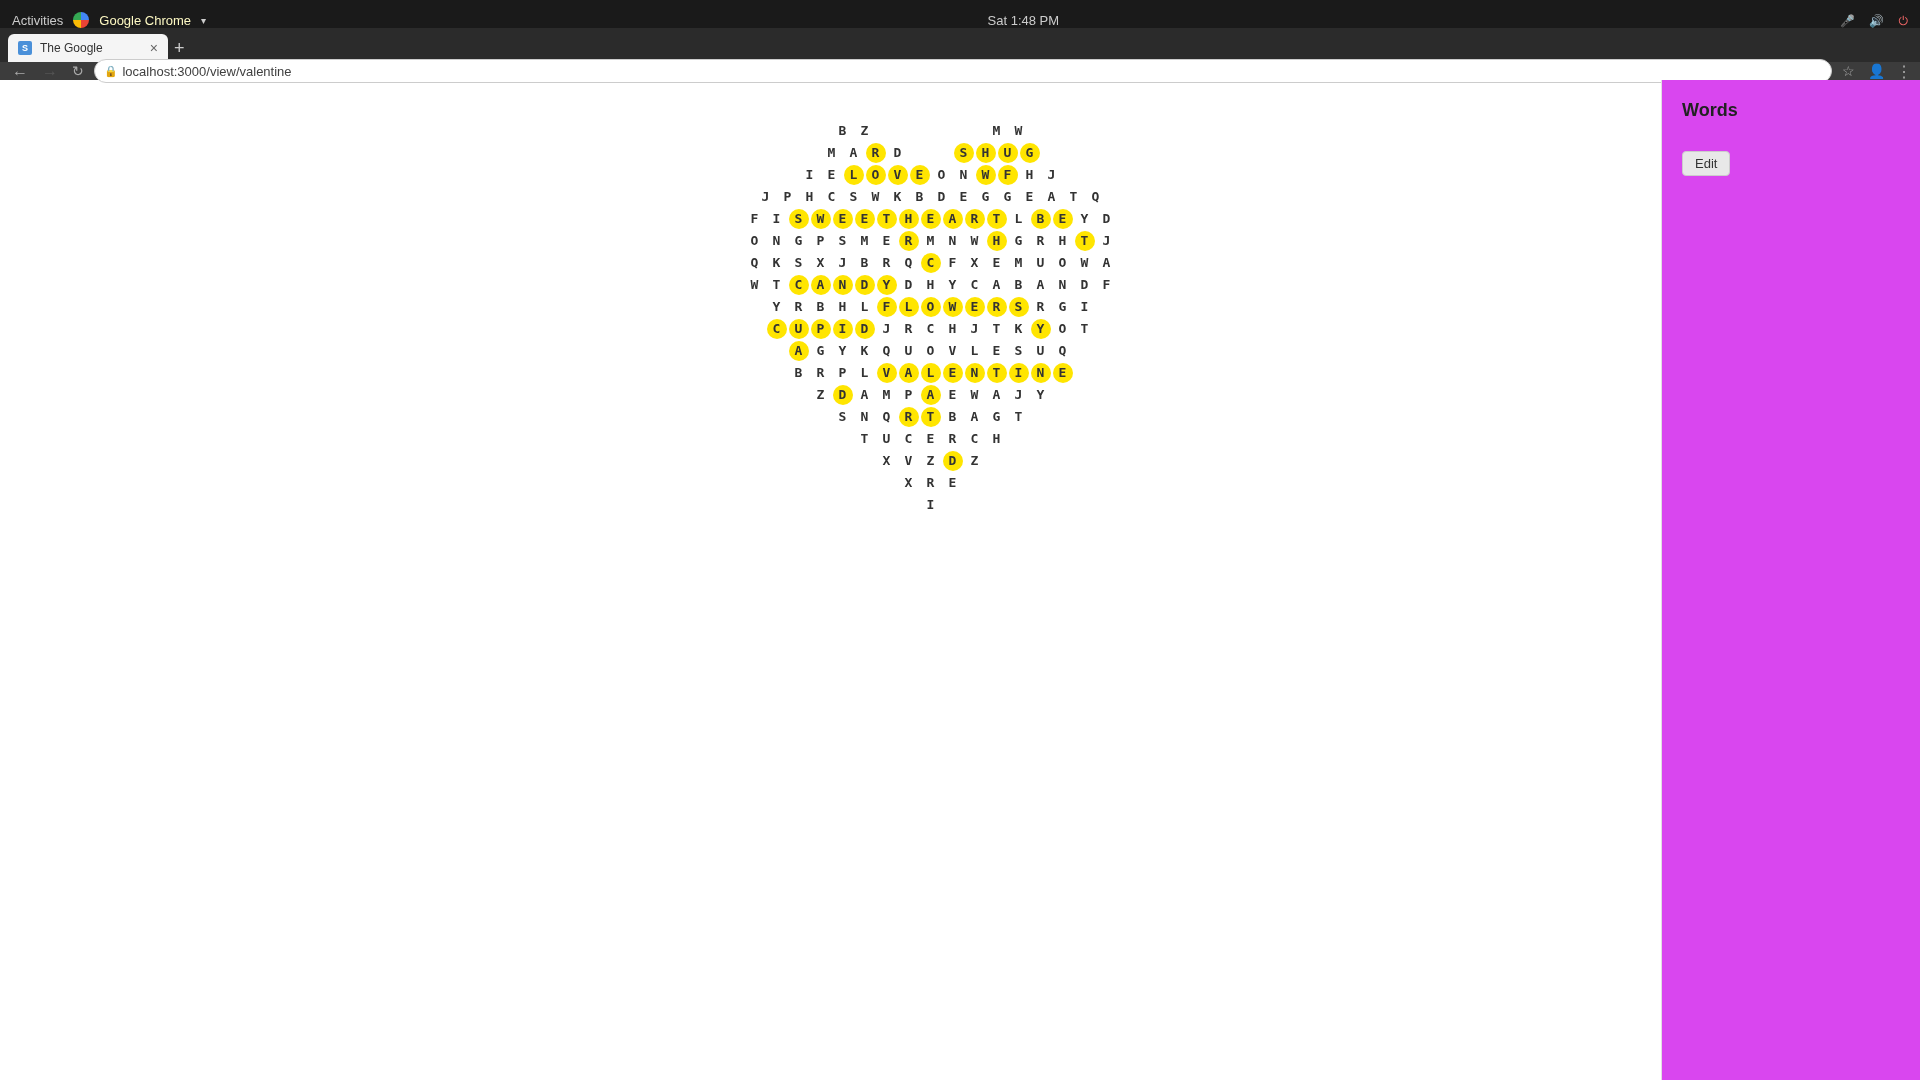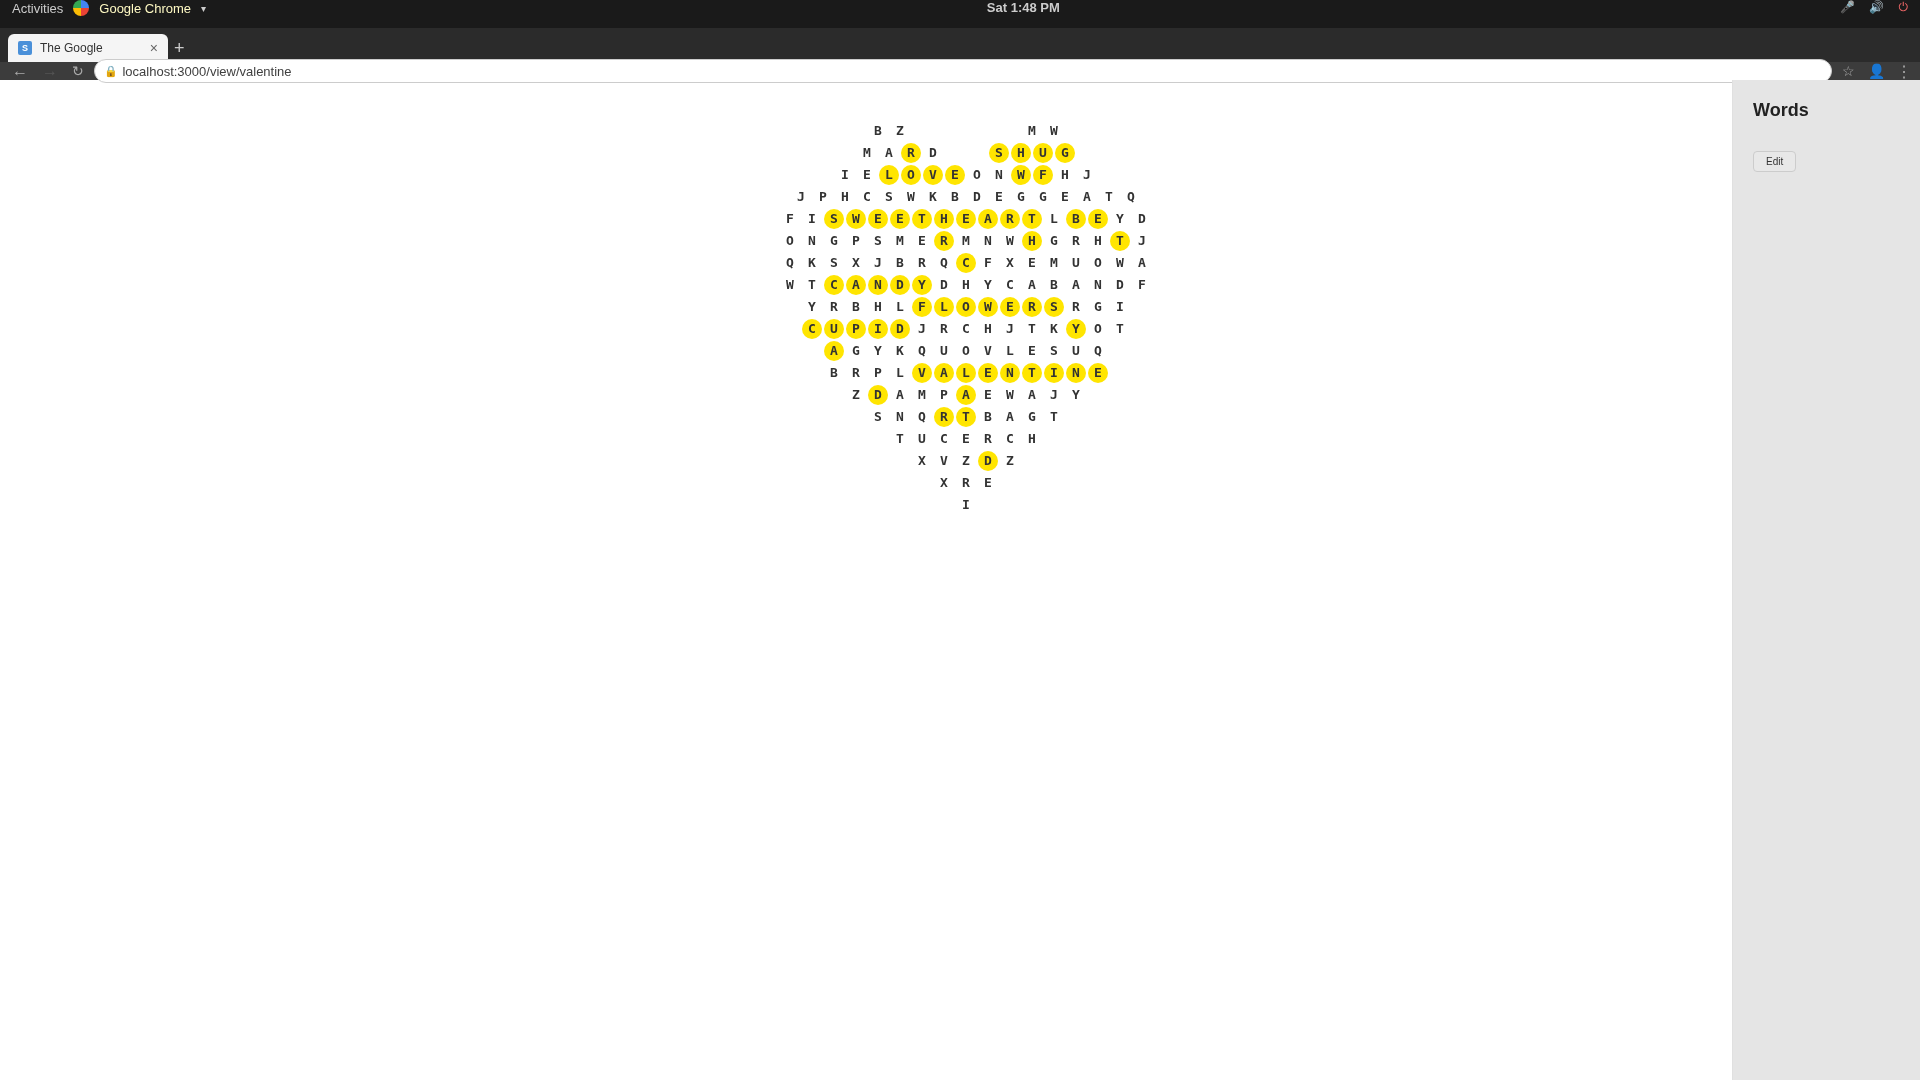--- a/index.html
+++ b/index.html
@@ -10,34 +10,34 @@
       height: 1080px;
       width: 1920px;
     }
 
     
     .os-bar {
       background: #1a1a1a;
       color: #ccc;
       height: 28px;
       display: flex;
-      align-items: flex-start;
+      align-items: flex-end;
       justify-content: space-between;
       padding: 0 12px;
       font-size: 13px;
     }
     .os-bar-left { display: flex; align-items: center; gap: 10px; }
     .os-bar-left .activities { color: #ccc; }
     .os-bar-left .chrome-icon {
       width: 16px; height: 16px;
       background: conic-gradient(#4285F4 0deg 90deg, #EA4335 90deg 180deg, #FBBC05 180deg 270deg, #34A853 270deg 360deg);
       border-radius: 50%;
     }
     .os-bar-left .chrome-label { color: #fef9c3; }
-    .os-bar-center { color: #ccc; font-size: 13px; font-weight: bold; }
+    .os-bar-center { color: #ccc; font-size: 13px; }
     .os-bar-right { display: flex; align-items: center; gap: 14px; font-size: 12px; color: #ccc; }
 
     
     .browser-frame {
       background: #3c3c3c;
       height: 52px;
     }
     .tab-bar {
       background: #2b2b2b;
       height: 34px;
@@ -148,22 +148,22 @@
       color: #333;
     }
 
     .grid-row {
       display: flex;
       justify-content: center;
     }
 
     
     .sidebar {
-      width: 188px;
-      background: #e5e5e5;
+      width: 259px;
+      background: #d946ef;
       border-left: 1px solid #e0e0e0;
       padding: 20px;
       font-family: Arial, sans-serif;
     }
 
     .sidebar-title {
       font-size: 18px;
       font-weight: bold;
       color: #222;
       margin-bottom: 14px;
@@ -179,21 +179,21 @@
       color: #333;
       margin-bottom: 6px;
     }
 
     .edit-btn {
       margin-top: 16px;
       background: #e8e8e8;
       border: 1px solid #ccc;
       border-radius: 4px;
       padding: 4px 12px;
-      font-size: 10px;
+      font-size: 13px;
       cursor: pointer;
       color: #333;
     }
   </style>
 </head>
 <body>
 
 <div class="os-bar">
   <div class="os-bar-left">
     <span class="activities">Activities</span>

